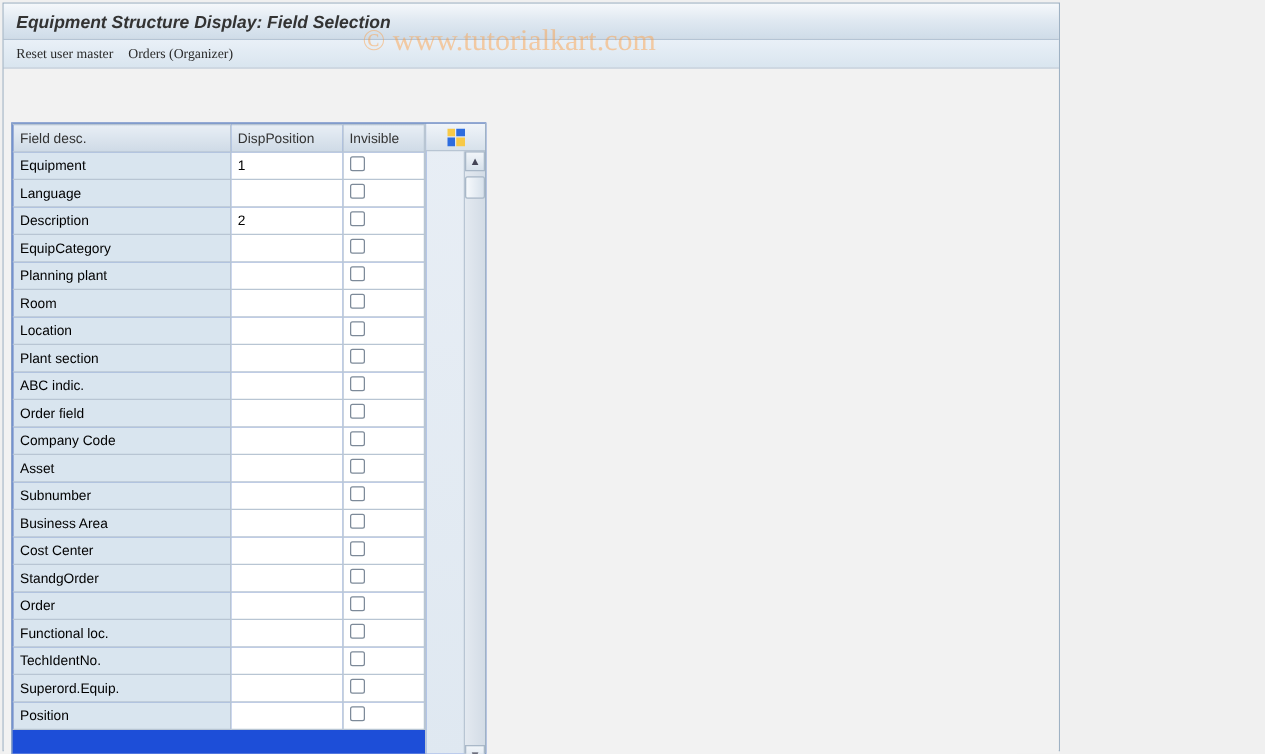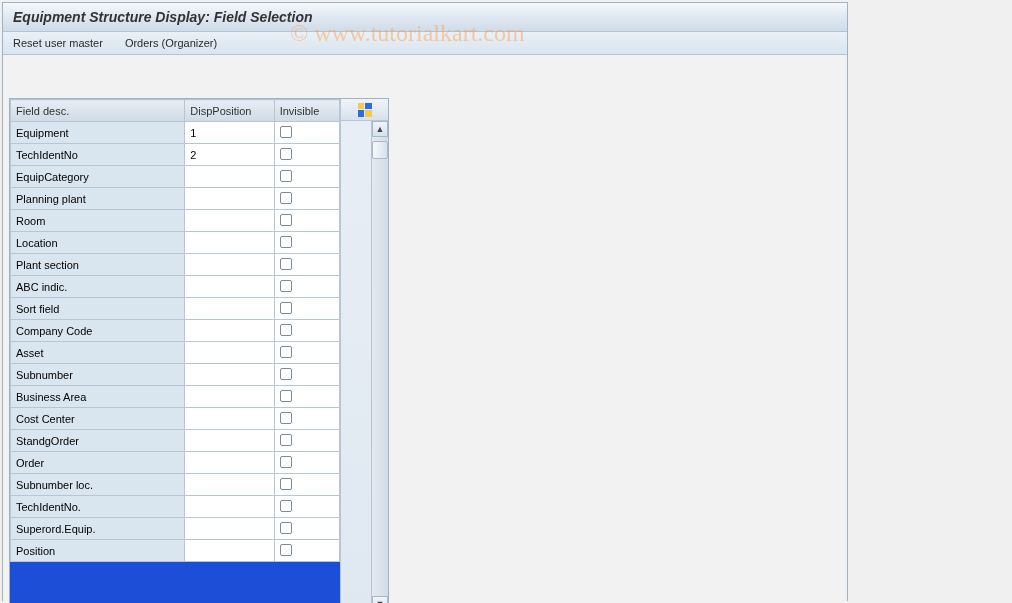--- a/index.html
+++ b/index.html
@@ -30,23 +30,24 @@
     font-size: 14px;
     font-style: italic;
     font-weight: bold;
     color: #333;
   }
   .menu-bar {
     background: linear-gradient(#e9f0f7, #d9e5ef);
     padding: 5px 10px;
     border-bottom: 1px solid #b5c4d4;
     display: flex;
-    gap: 22px;
+    gap: 12px;
     color: #2a2a2a;
     font-size: 11px;
+    font-family: Liberation Serif, serif;
   }
   .menu-item { cursor: pointer; }
   .main-area {
     flex: 1;
     background: #f2f2f2;
     padding: 6px;
     display: flex;
     position: relative;
   }
   .watermark {
@@ -221,21 +222,26 @@
                 <th class="col-inv">Invisible</th>
               </tr>
             </thead>
             <tbody id="table-body">
                 <tr>
                   <td class="col-desc">Equipment</td>
                   <td class="col-disp">1</td>
                   <td class="col-inv"><span class="invis-box"></span></td>
                 </tr>
                 <tr>
-                  <td class="col-desc">TechIdentNo</td>
+                  <td class="col-desc">Language</td>
+                  <td class="col-disp"></td>
+                  <td class="col-inv"><span class="invis-box"></span></td>
+                </tr>
+                <tr>
+                  <td class="col-desc">Description</td>
                   <td class="col-disp">2</td>
                   <td class="col-inv"><span class="invis-box"></span></td>
                 </tr>
                 <tr>
                   <td class="col-desc">EquipCategory</td>
                   <td class="col-disp"></td>
                   <td class="col-inv"><span class="invis-box"></span></td>
                 </tr>
                 <tr>
                   <td class="col-desc">Planning plant</td>
@@ -256,21 +262,21 @@
                   <td class="col-desc">Plant section</td>
                   <td class="col-disp"></td>
                   <td class="col-inv"><span class="invis-box"></span></td>
                 </tr>
                 <tr>
                   <td class="col-desc">ABC indic.</td>
                   <td class="col-disp"></td>
                   <td class="col-inv"><span class="invis-box"></span></td>
                 </tr>
                 <tr>
-                  <td class="col-desc">Sort field</td>
+                  <td class="col-desc">Order field</td>
                   <td class="col-disp"></td>
                   <td class="col-inv"><span class="invis-box"></span></td>
                 </tr>
                 <tr>
                   <td class="col-desc">Company Code</td>
                   <td class="col-disp"></td>
                   <td class="col-inv"><span class="invis-box"></span></td>
                 </tr>
                 <tr>
                   <td class="col-desc">Asset</td>
@@ -296,21 +302,21 @@
                   <td class="col-desc">StandgOrder</td>
                   <td class="col-disp"></td>
                   <td class="col-inv"><span class="invis-box"></span></td>
                 </tr>
                 <tr>
                   <td class="col-desc">Order</td>
                   <td class="col-disp"></td>
                   <td class="col-inv"><span class="invis-box"></span></td>
                 </tr>
                 <tr>
-                  <td class="col-desc">Subnumber loc.</td>
+                  <td class="col-desc">Functional loc.</td>
                   <td class="col-disp"></td>
                   <td class="col-inv"><span class="invis-box"></span></td>
                 </tr>
                 <tr>
                   <td class="col-desc">TechIdentNo.</td>
                   <td class="col-disp"></td>
                   <td class="col-inv"><span class="invis-box"></span></td>
                 </tr>
                 <tr>
                   <td class="col-desc">Superord.Equip.</td>

